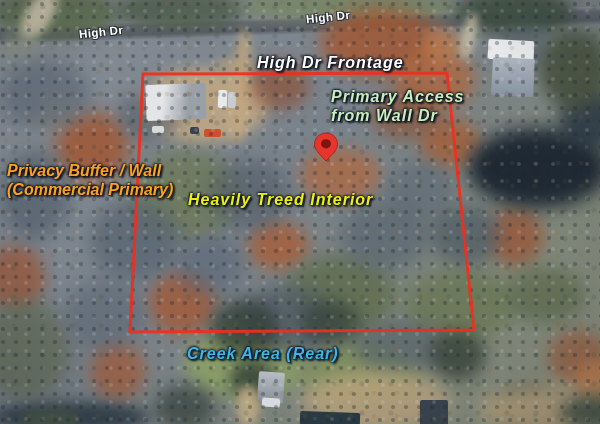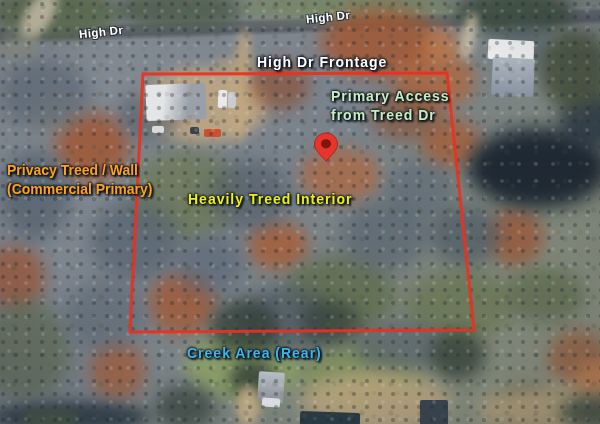--- a/index.html
+++ b/index.html
@@ -30,24 +30,25 @@
   #pin{position:absolute;left:313px;top:132px;}
   .lbl{position:absolute;font-weight:bold;white-space:nowrap;}
   .road-lbl{
     font-size:11.5px;color:#ffffff;letter-spacing:.4px;transform:rotate(-6deg);
     text-shadow:-1px -1px 0 rgba(42,48,58,.9),1px -1px 0 rgba(42,48,58,.9),
                 -1px 1px 0 rgba(42,48,58,.9),1px 1px 0 rgba(42,48,58,.9);
   }
   #roadlbl1{left:79px;top:26px;}
   #roadlbl2{left:306px;top:11px;}
   .big{
-    font-size:14px;letter-spacing:1px;line-height:19px;
+    font-size:16px;letter-spacing:1px;line-height:19px;
     text-shadow:2px 2px 2px rgba(8,15,30,.92),-1px -1px 2px rgba(8,15,30,.65),
                 1px -1px 2px rgba(8,15,30,.65),-1px 1px 2px rgba(8,15,30,.65),
                 1px 1px 2px rgba(8,15,30,.65);
+    font-style:italic;
   }
   #frontage{left:257px;top:53px;color:#ffffff;}
   #primary{left:310px;top:87px;color:#c9edbb;margin-left:21px;}
   #privacy{left:7px;top:161px;color:#ffa219;letter-spacing:0;}
   #treed{left:188px;top:190px;color:#eef00e;}
   #creek{left:187px;top:344px;color:#3cb5e9;}
 </style>
 </head>
 <body>
 
@@ -142,24 +143,24 @@
     <ellipse cx="13" cy="11.8" rx="5" ry="4.6" fill="#7e150e"></ellipse>
   </svg>
 
   <div id="roadlbl1" class="lbl road-lbl">High Dr</div>
   <div id="roadlbl2" class="lbl road-lbl">High Dr</div>
 
   <div id="frontage" class="lbl big">High Dr Frontage</div>
 
   <div id="primary" class="lbl big">
     <div>Primary Access</div>
-    <div>from Treed Dr</div>
+    <div>from Wall Dr</div>
   </div>
 
   <div id="privacy" class="lbl big">
-    <div>Privacy Treed / Wall</div>
+    <div>Privacy Buffer / Wall</div>
     <div>(Commercial Primary)</div>
   </div>
 
   <div id="treed" class="lbl big">Heavily Treed Interior</div>
 
   <div id="creek" class="lbl big">Creek Area (Rear)</div>
 </div>
 
 </body></html>

